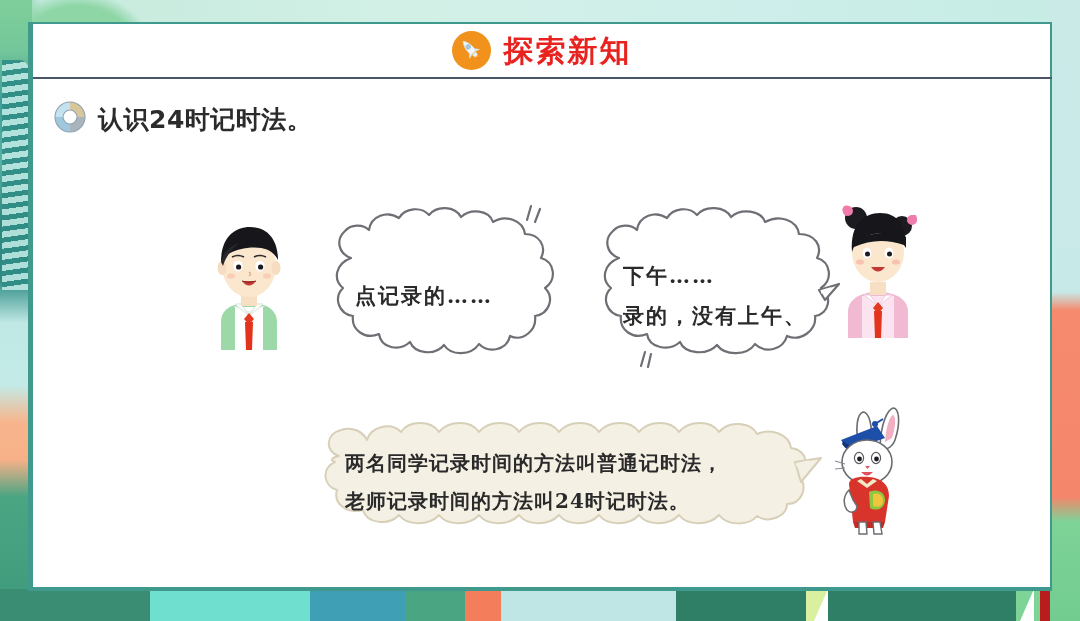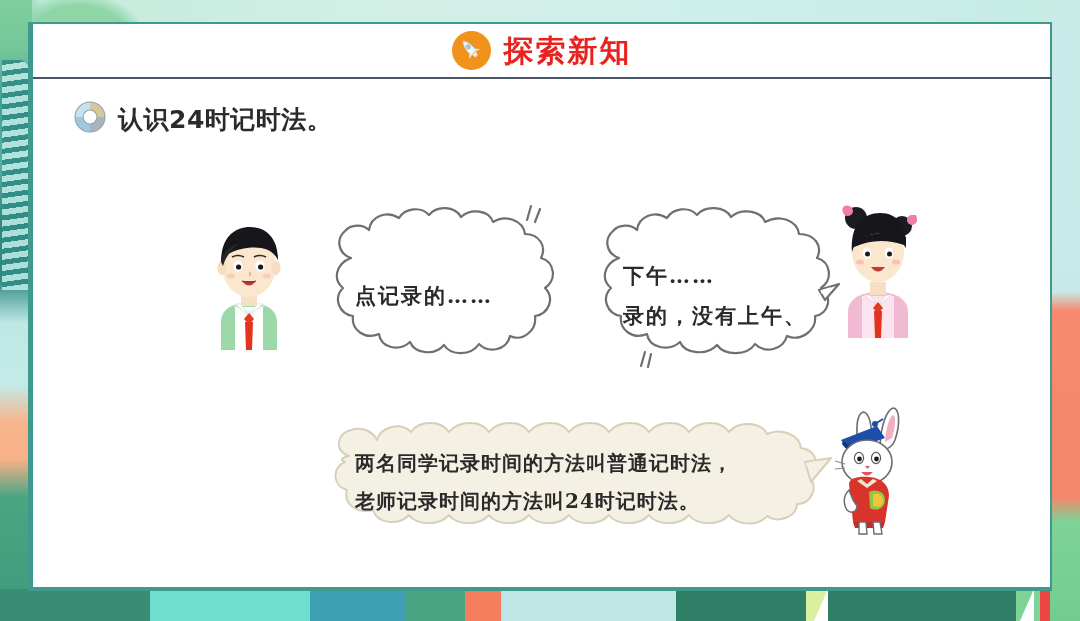--- a/index.html
+++ b/index.html
@@ -10,21 +10,21 @@
     height: 621px;
     overflow: hidden;
     font-family: "Liberation Sans", "DejaVu Sans", sans-serif;
   }
 
   
   #slide {
     position: relative;
     width: 1080px;
     height: 621px;
-    background: #ef4444;
+    background: #b91c1c;
   }
 
   .bg-top-band {
     position: absolute;
     left: 0; top: 0;
     width: 1080px; height: 30px;
     background: linear-gradient(90deg,#bde9dd 0%, #c9ecdf 12%, #d3f0e7 40%, #cdeeea 70%, #c6ece4 100%);
   }
 
   .bg-left-strip {
@@ -147,21 +147,21 @@
     position: absolute;
     left: 0; top: 53px;
     width: 1019px;
     height: 2px;
     background: #4a5668;
   }
 
   
   .subtitle-row {
     position: absolute;
-    left: 40px; top: 76px;
+    left: 20px; top: 76px;
     display: flex;
     align-items: center;
     gap: 11px;
   }
   .donut { flex: 0 0 auto; }
   .subtitle-text {
     font-size: 25px;
     font-weight: bold;
     color: #2b2b2b;
     font-family: "DejaVu Sans", "Liberation Sans", sans-serif;
@@ -183,21 +183,21 @@
     position: relative;
     z-index: 2;
     font-family: "DejaVu Serif", "Liberation Serif", serif;
     color: #2a2a2a;
     font-weight: bold;
   }
   .bubble .bubble-text div { white-space: nowrap; }
 
   #bubble-boy   { left: 288px; top: 176px;  width: 248px; height: 168px; }
   #bubble-girl  { left: 556px; top: 176px;  width: 256px; height: 168px; }
-  #bubble-conc  { left: 286px; top: 392px;  width: 524px; height: 114px; }
+  #bubble-conc  { left: 276px; top: 392px;  width: 524px; height: 114px; }
 
   #bubble-boy .bubble-text,
   #bubble-girl .bubble-text {
     font-size: 21px;
     line-height: 40px;
     letter-spacing: 2px;
     padding-left: 34px;
     padding-top: 24px;
   }
   #bubble-conc .bubble-text {

